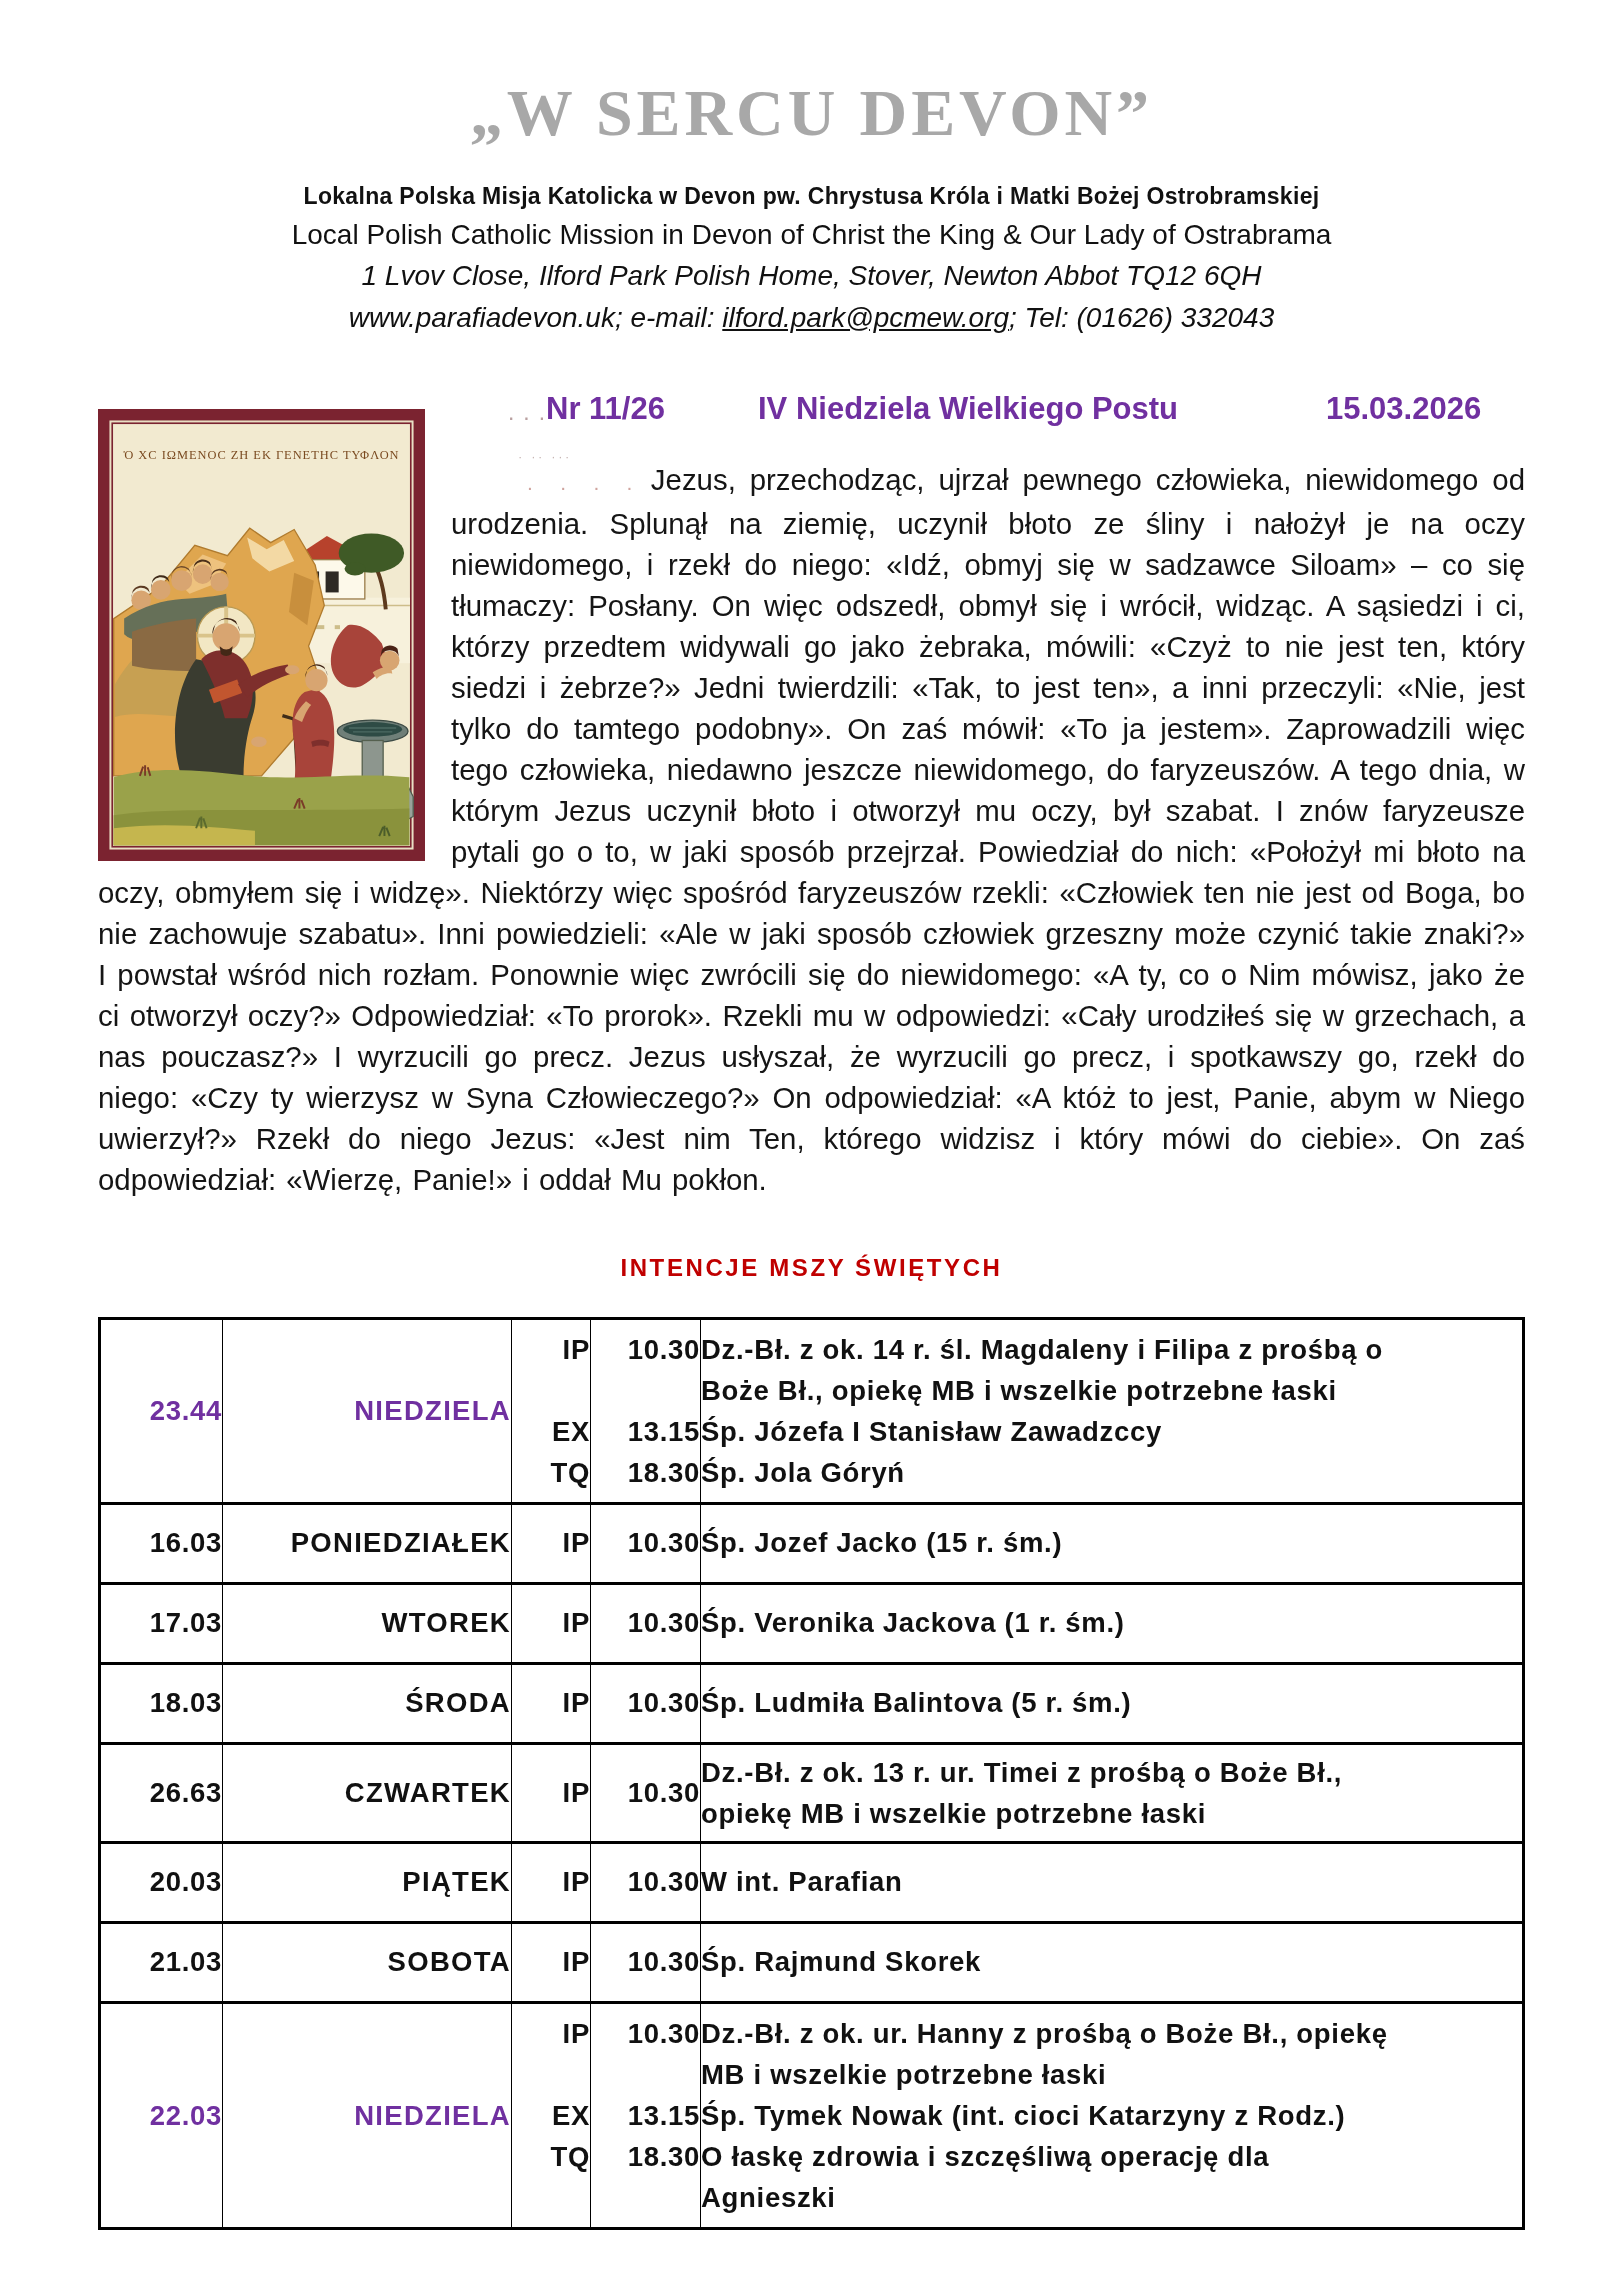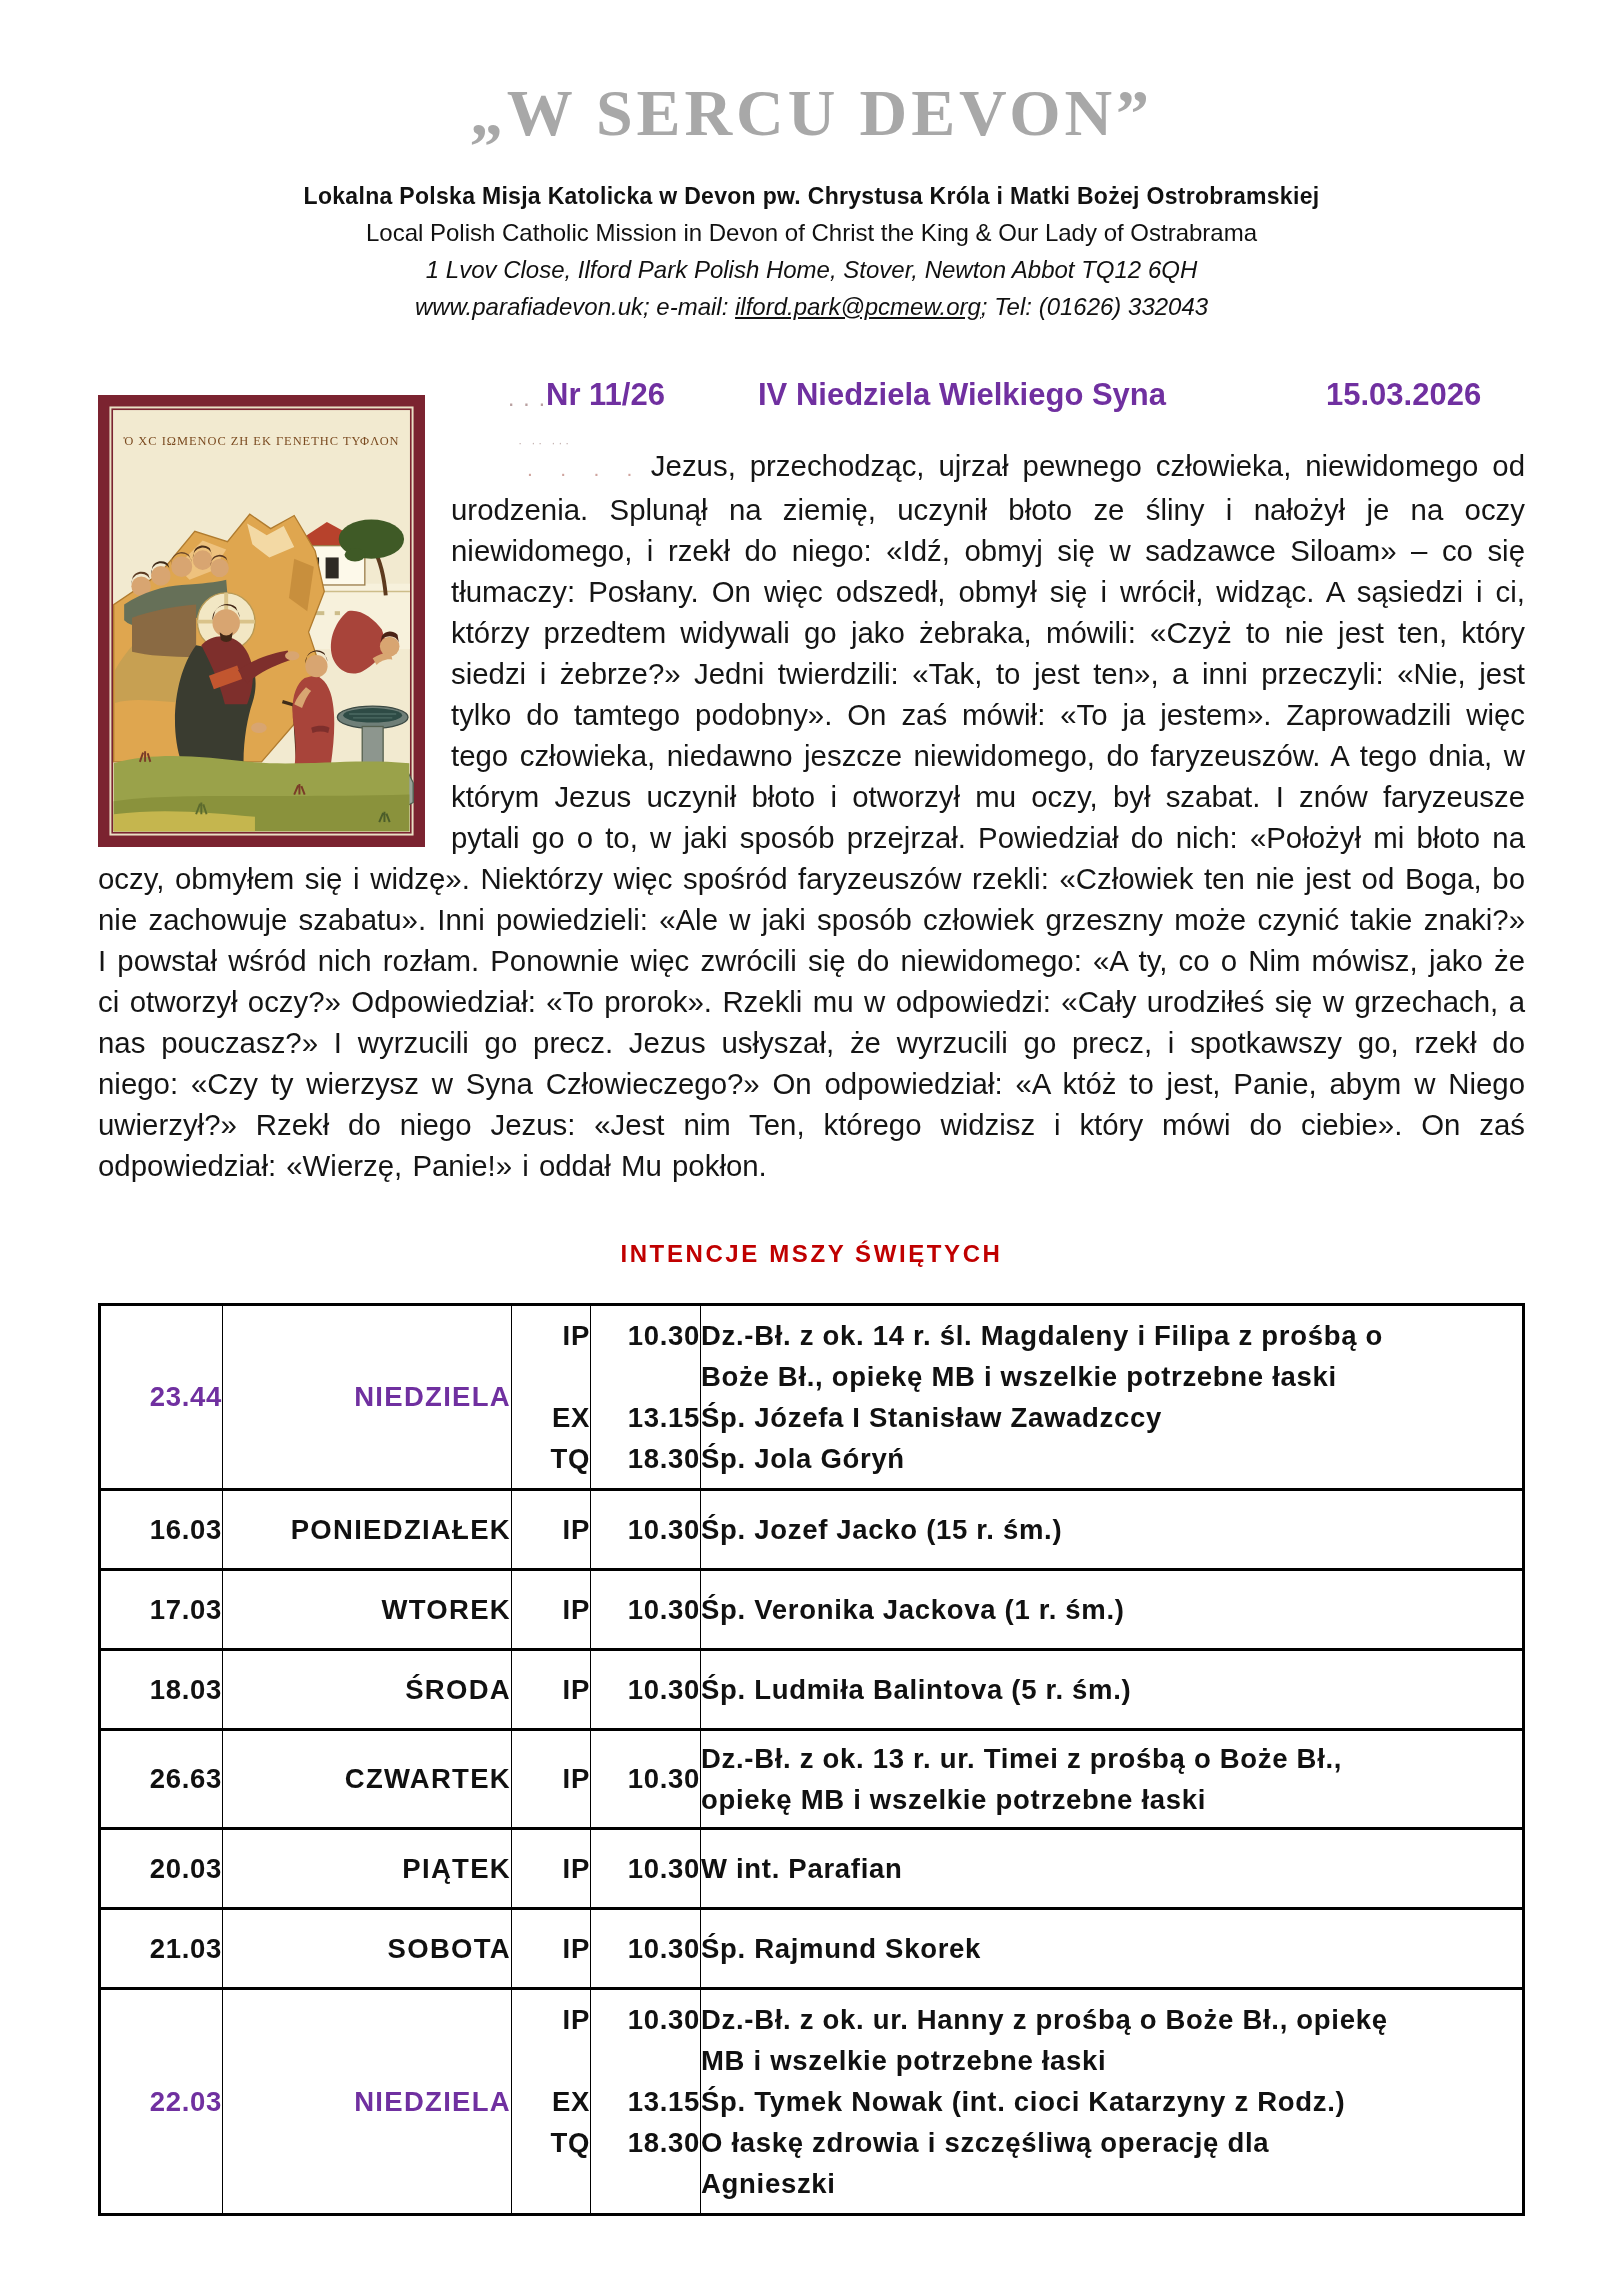--- a/index.html
+++ b/index.html
@@ -1,21 +1,21 @@
 <!DOCTYPE html>
 <html style="font-size:10.5px"><head>
 <meta charset="utf-8">
 <style>
   html,body{margin:0;padding:0;background:#ffffff;}
   body{width:1623px;height:2295px;overflow:hidden;font-family:"Liberation Sans",sans-serif;color:#111;}
   .page{box-sizing:border-box;width:1623px;height:2295px;padding:76px 98px 0 98px;}
 
   .title{margin:0;text-align:center;font-family:"Liberation Serif",serif;font-weight:bold;
          font-size:66px;line-height:1.12;color:#a8a8a8;letter-spacing:3.9px;}
-  .sub{text-align:center;font-size:24px;line-height:1.16;margin-top:9.2px;}
+  .sub{text-align:center;font-size:28px;line-height:1.16;margin-top:9.2px;}
   .sub.bold{font-weight:bold;font-size:23px;margin-top:33px;letter-spacing:0.3px;}
   .sub.italic{font-style:italic;}
   .email{text-decoration:underline;color:#111;cursor:pointer;}
 
   .issue-line{position:relative;height:38px;margin-top:56px;font-weight:bold;font-size:31px;color:#7030a0;white-space:nowrap;}
   .nr-dots{position:absolute;left:411px;top:15.7px;font-size:15.7px;color:#b9a0a0;letter-spacing:3.3px;}
   .issue-nr{position:absolute;left:448px;top:0;}
   .issue-sunday{position:absolute;left:660px;top:0;}
   .issue-date{position:absolute;left:1228px;top:0;}
 
@@ -50,21 +50,21 @@
   <h1 class="title">„W SERCU DEVON”</h1>
 
   <div class="sub bold">Lokalna Polska Misja Katolicka w Devon pw. Chrystusa Króla i Matki Bożej Ostrobramskiej</div>
   <div class="sub">Local Polish Catholic Mission in Devon of Christ the King &amp; Our Lady of Ostrabrama</div>
   <div class="sub italic">1 Lvov Close, Ilford Park Polish Home, Stover, Newton Abbot TQ12 6QH</div>
   <div class="sub italic"><span>www.parafiadevon.uk;  e-mail: </span><a class="email">ilford.park@pcmew.org</a><span>; Tel: (01626) 332043</span></div>
 
   <div class="issue-line">
     <span class="nr-dots">. . .</span>
     <span class="issue-nr">Nr 11/26</span>
-    <span class="issue-sunday">IV Niedziela Wielkiego Syna</span>
+    <span class="issue-sunday">IV Niedziela Wielkiego Postu</span>
     <span class="issue-date">15.03.2026</span>
   </div>
 
   <div class="gospel-section">
     <div class="icon-art">
       <svg viewBox="0 0 500 690" preserveAspectRatio="none">
 
         <rect x="0" y="0" width="500" height="690" fill="#7b2330"></rect>
         <rect x="19" y="19" width="462" height="652" fill="none" stroke="#e9dfc4" stroke-width="3"></rect>
         <rect x="23" y="23" width="454" height="644" fill="#f2ead0"></rect>

